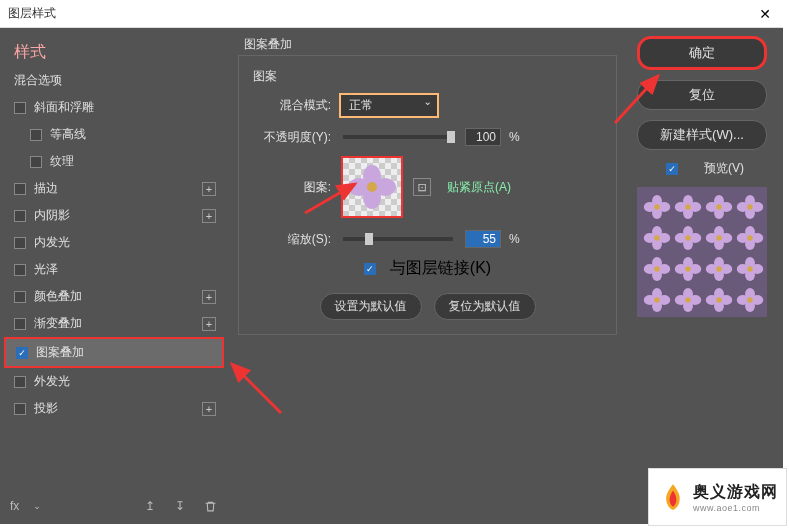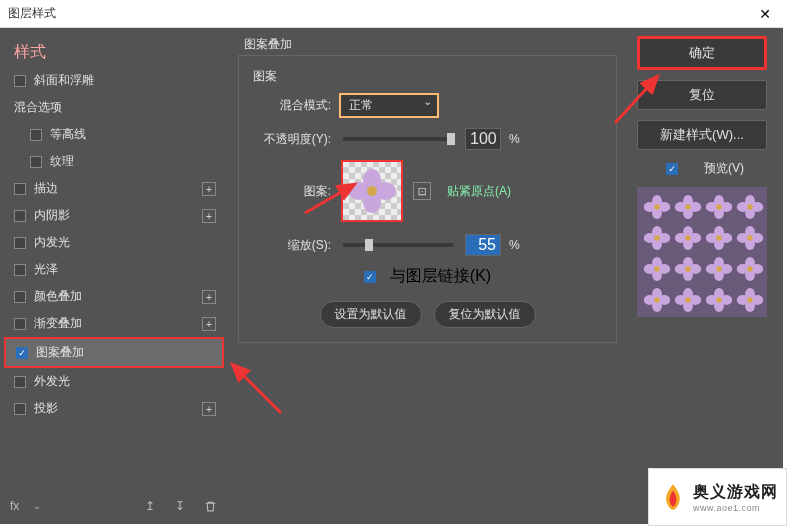--- a/index.html
+++ b/index.html
@@ -27,42 +27,42 @@
 
 .mid-panel { flex: 1; padding: 8px 10px; position: relative; }
 .group-label { color: #e0e0e0; font-size: 12px; margin-bottom: 2px; padding-left: 6px; }
 .group-box { border: 1px solid #666; padding: 12px 14px 14px; background: #535353; }
 .field-row { display: flex; align-items: center; margin-bottom: 10px; gap: 8px; }
 .field-label { color: #e0e0e0; font-size: 12px; min-width: 78px; text-align: right; }
 .dropdown { background: #3a3a3a; color: #e0e0e0; border: 2px solid #fdba74; padding: 2px 20px 2px 8px; font-size: 12px; position: relative; min-width: 100px; }
 .dropdown::after { content: "⌄"; position: absolute; right: 5px; top: 1px; font-size: 10px; }
 .slider { width: 110px; height: 4px; background: #3a3a3a; position: relative; margin: 0 4px; }
 .slider-thumb { position: absolute; width: 8px; height: 12px; background: #ccc; top: -4px; }
-.num-input { background: #3a3a3a; color: #e0e0e0; border: 1px solid #666; padding: 1px 4px; font-size: 16px; width: 36px; text-align: right; }
+.num-input { background: #3a3a3a; color: #e0e0e0; border: 1px solid #666; padding: 1px 4px; font-size: 12px; width: 36px; text-align: right; }
 .num-input.blue { background: #2a6db8; color: #fff; }
 .unit { color: #e0e0e0; font-size: 12px; }
 
 .pattern-row { display: flex; align-items: center; gap: 10px; margin: 8px 0 12px; }
 .pattern-swatch { width: 62px; height: 62px; border: 2px solid #e33; background: repeating-conic-gradient(#ccc 0 25%, #eee 0 50%) 0/12px 12px; display: flex; align-items: center; justify-content: center; }
 .flower { width: 44px; height: 44px; position: relative; }
 .petal { position: absolute; width: 18px; height: 22px; background: #c9a6dd; border-radius: 50% 50% 50% 50%; }
 .p1 { top: 0; left: 13px; }
 .p2 { bottom: 0; left: 13px; }
 .p3 { left: 0; top: 11px; transform: rotate(90deg); }
 .p4 { right: 0; top: 11px; transform: rotate(90deg); }
 .center { position: absolute; top: 17px; left: 17px; width: 10px; height: 10px; background: #d4a84a; border-radius: 50%; }
 .snap-btn { width: 18px; height: 18px; border: 1px solid #888; display: flex; align-items: center; justify-content: center; color: #ccc; font-size: 11px; }
 .text-btn { color: #86efac; font-size: 12px; padding: 2px 6px; cursor: pointer; }
 
 .check-row { display: flex; align-items: center; justify-content: center; gap: 6px; margin: 6px 0 14px; }
 .btn-row { display: flex; gap: 12px; justify-content: center; }
 .pill-btn { background: #3a3a3a; color: #e0e0e0; border: 1px solid #666; border-radius: 14px; padding: 4px 14px; font-size: 12px; cursor: pointer; font-family: Liberation Mono, monospace; }
 
 .right-panel { width: 156px; padding: 8px 10px; }
-.action-btn { width: 130px; background: #3a3a3a; color: #e0e0e0; border: 1px solid #666; border-radius: 2px; padding: 5px 0; font-size: 13px; text-align: center; margin-bottom: 10px; cursor: pointer; }
+.action-btn { width: 130px; background: #3a3a3a; color: #e0e0e0; border: 1px solid #666; border-radius: 14px; padding: 5px 0; font-size: 13px; text-align: center; margin-bottom: 10px; cursor: pointer; }
 .action-btn.highlight { border: 3px solid #e33; }
 .preview-check { display: flex; align-items: center; justify-content: center; gap: 18px; color: #e0e0e0; font-size: 12px; margin: 6px 0 10px; }
 .preview-box { width: 130px; height: 130px; background: #6a5a7a; display: grid; grid-template-columns: repeat(4,1fr); grid-template-rows: repeat(4,1fr); padding: 4px; gap: 2px; }
 .pv-cell { position: relative; }
 .pv-flower { transform: scale(0.55); position: absolute; top: -6px; left: -6px; }
 
 .arrow { position: absolute; }
 .arrow svg { display: block; }
 
 .watermark { position: absolute; bottom: 2px; right: 2px; background: #fff; padding: 12px 8px; display: flex; align-items: center; gap: 4px; border: 1px solid #ddd; }
@@ -78,25 +78,25 @@
   <div class="titlebar">
     <span class="title">图层样式</span>
     <span class="close-btn">✕</span>
   </div>
   <div class="body">
 
     <div class="left-panel">
       <div class="style-header">样式</div>
       <div class="style-list">
         <div class="style-item">
+            <span>混合选项</span>
+          </div>
+        <div class="style-item">
             <span class="chk"></span>
             <span>斜面和浮雕</span>
-          </div>
-        <div class="style-item">
-            <span>混合选项</span>
           </div>
         <div class="style-item sub">
             <span class="chk"></span>
             <span>等高线</span>
           </div>
         <div class="style-item sub">
             <span class="chk"></span>
             <span>纹理</span>
           </div>
         <div class="style-item">

